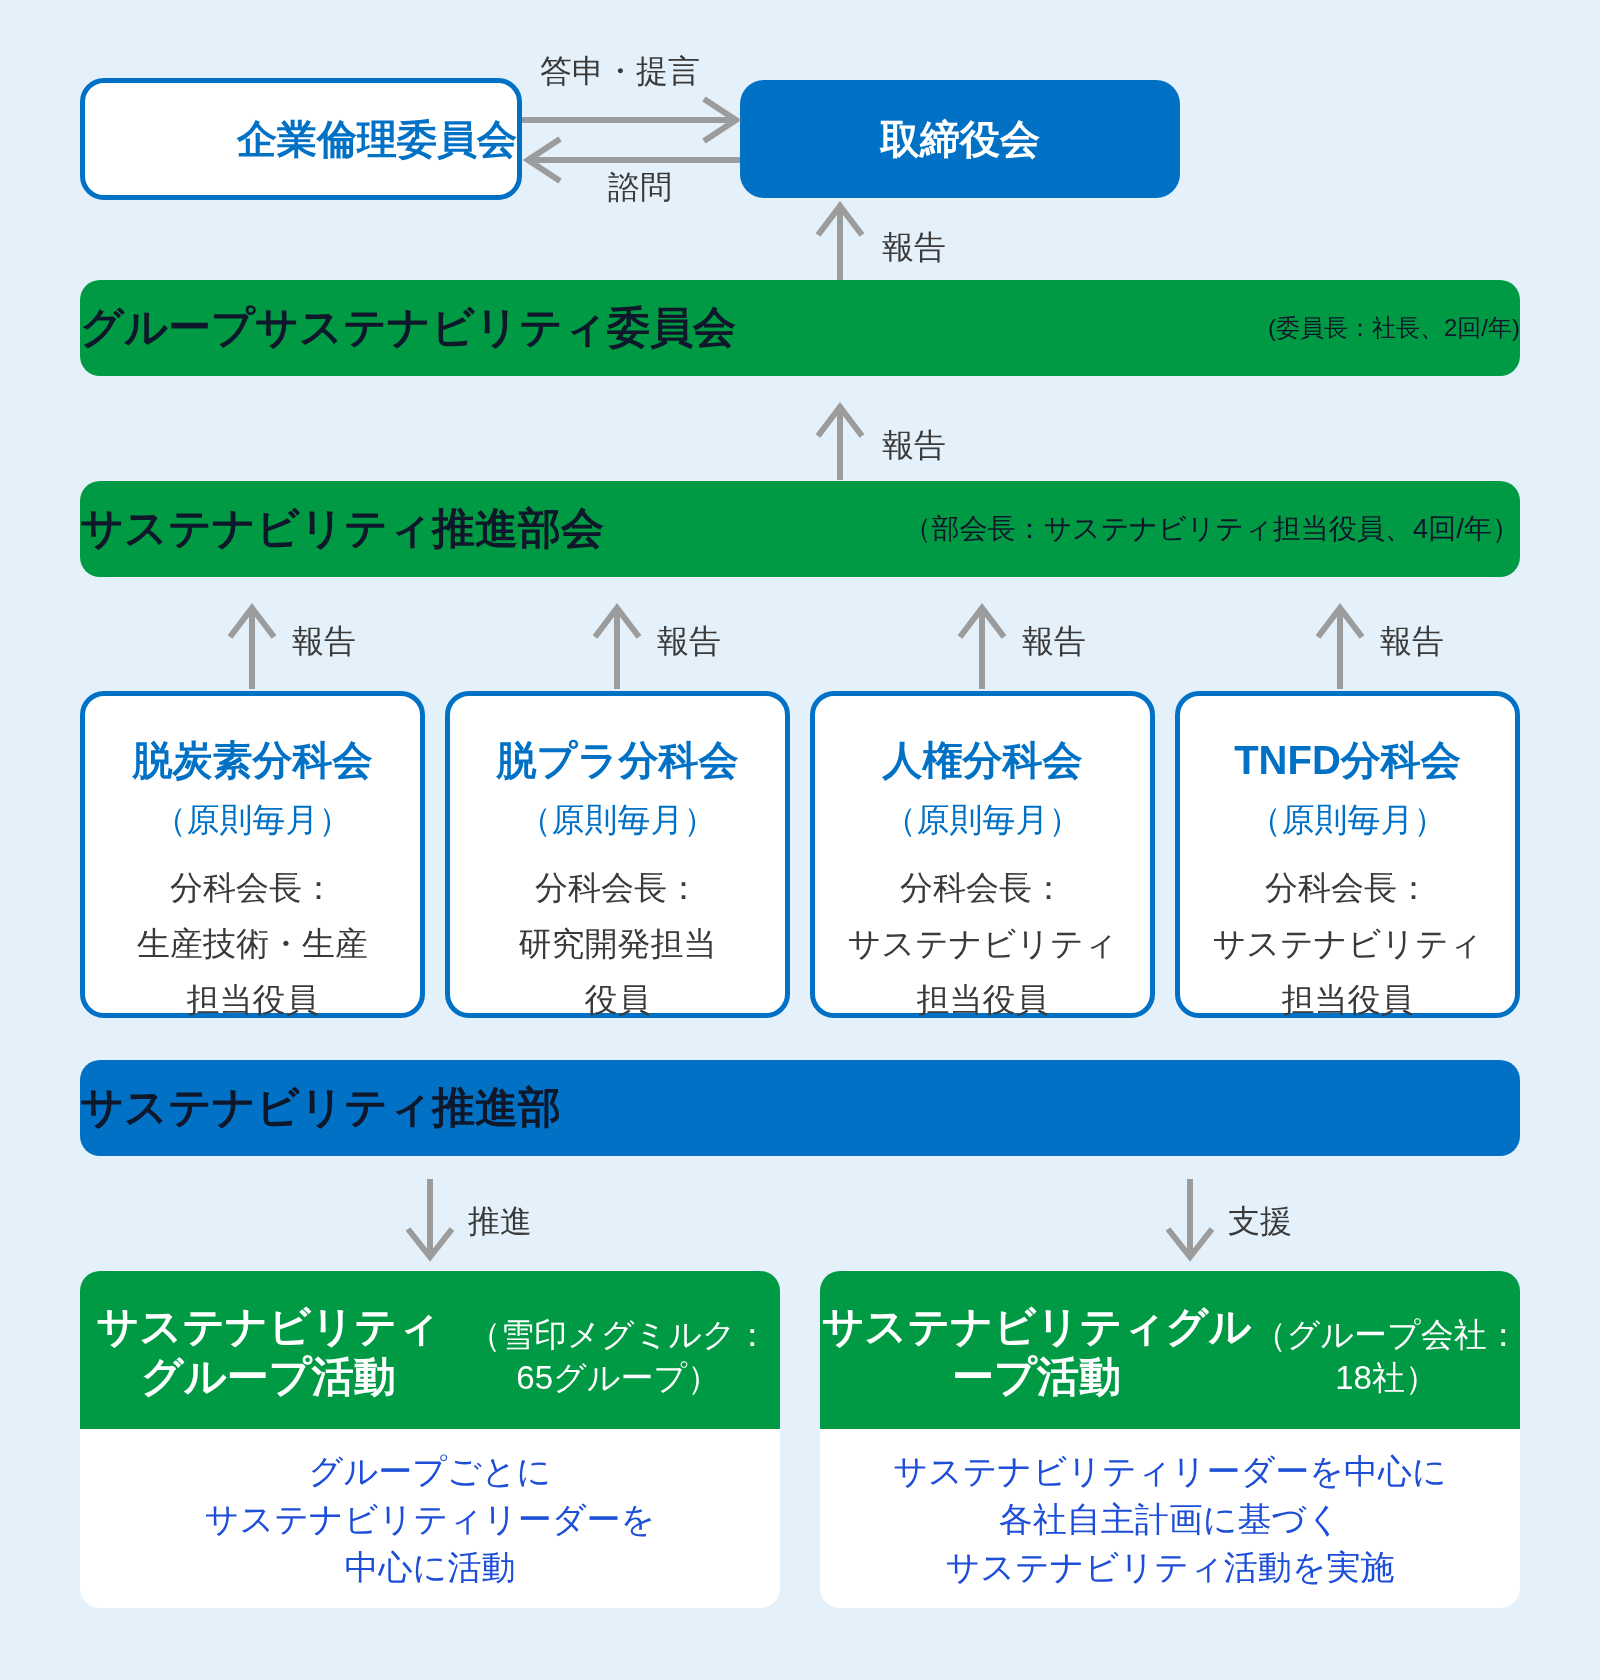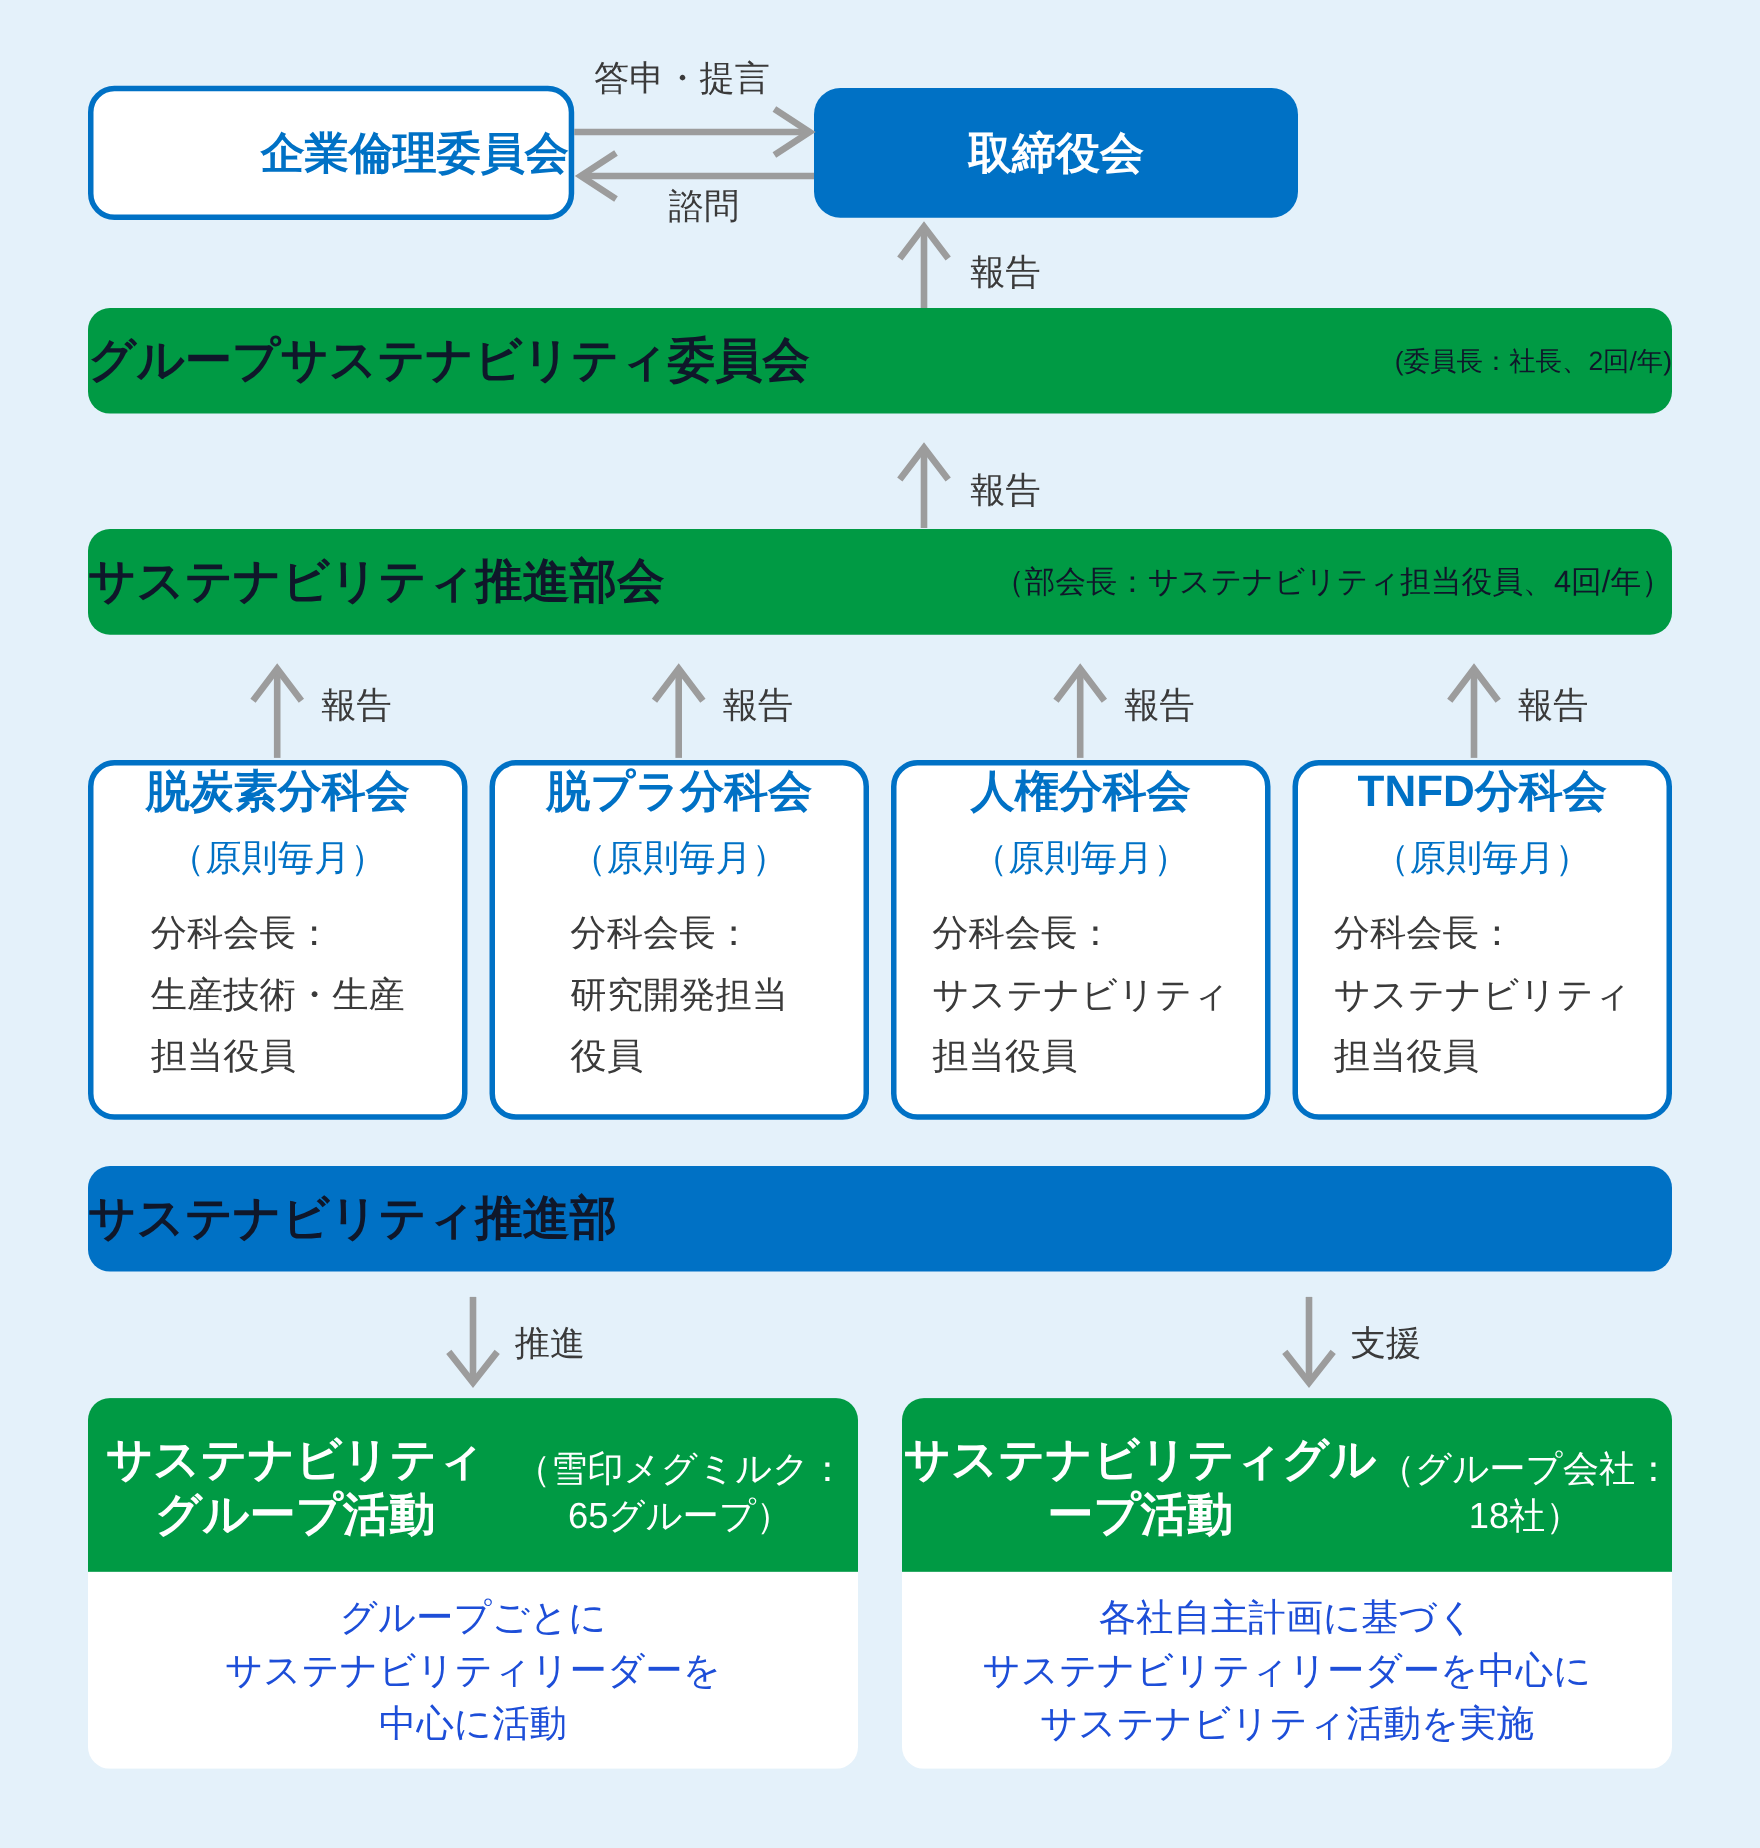--- a/index.html
+++ b/index.html
@@ -49,21 +49,21 @@
   .bar2{top:481px;}
   .bar-dept{top:1060px;}
   .note-gap-s{margin-left:12px;}
   .note-gap-m{margin-left:22px;font-size:28px;}
   
   .sub-box{
     top:691px;width:345px;height:327px;
     background:#FFFFFF;border:5px solid #0071C5;border-radius:24px;
     box-sizing:border-box;
     display:flex;flex-direction:column;align-items:center;
-    
+    padding-top:40px;text-align:center;
   }
   .sub-title{font-size:40px;font-weight:bold;color:#0071C5;line-height:48px;}
   .sub-freq{font-size:33px;color:#0071C5;line-height:44px;margin-top:14px;}
   .sub-body{font-size:33px;color:#3A3A3A;line-height:56px;margin-top:18px;}
   
   .activity-box{
     top:1271px;width:700px;border-radius:20px;overflow:hidden;
     display:flex;flex-direction:column;
   }
   .activity-head{
@@ -226,19 +226,19 @@
       <div>中心に活動</div>
     </div>
   </div>
 
   <div class="abs activity-box" style="left:820px;">
     <div class="activity-head">
       <div class="activity-title">サステナビリティグループ活動</div>
       <div class="activity-sub">（グループ会社：18社）</div>
     </div>
     <div class="activity-body">
+      <div>サステナビリティリーダーを中心に</div>
       <div>各社自主計画に基づく</div>
-      <div>サステナビリティリーダーを中心に</div>
       <div>サステナビリティ活動を実施</div>
     </div>
   </div>
 
 </div>
 
 </body></html>

